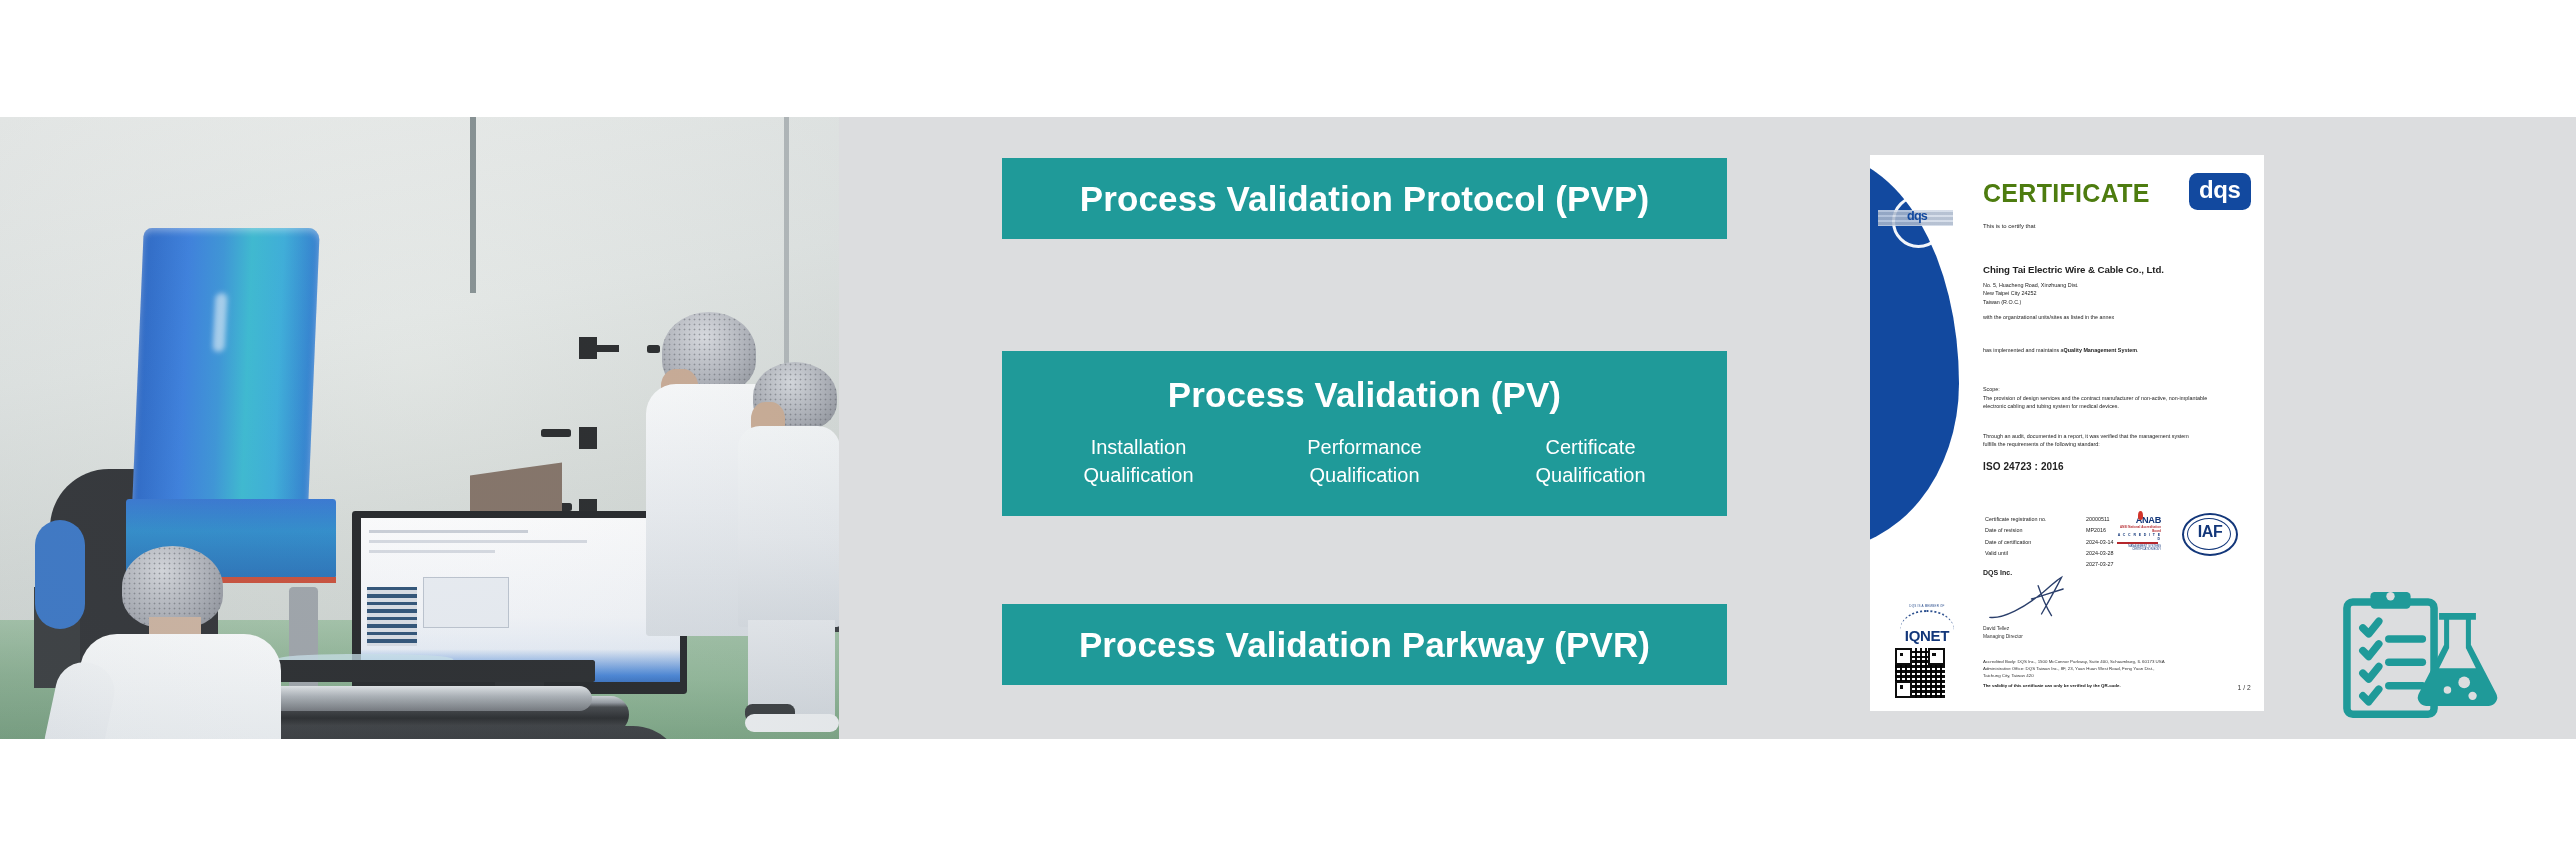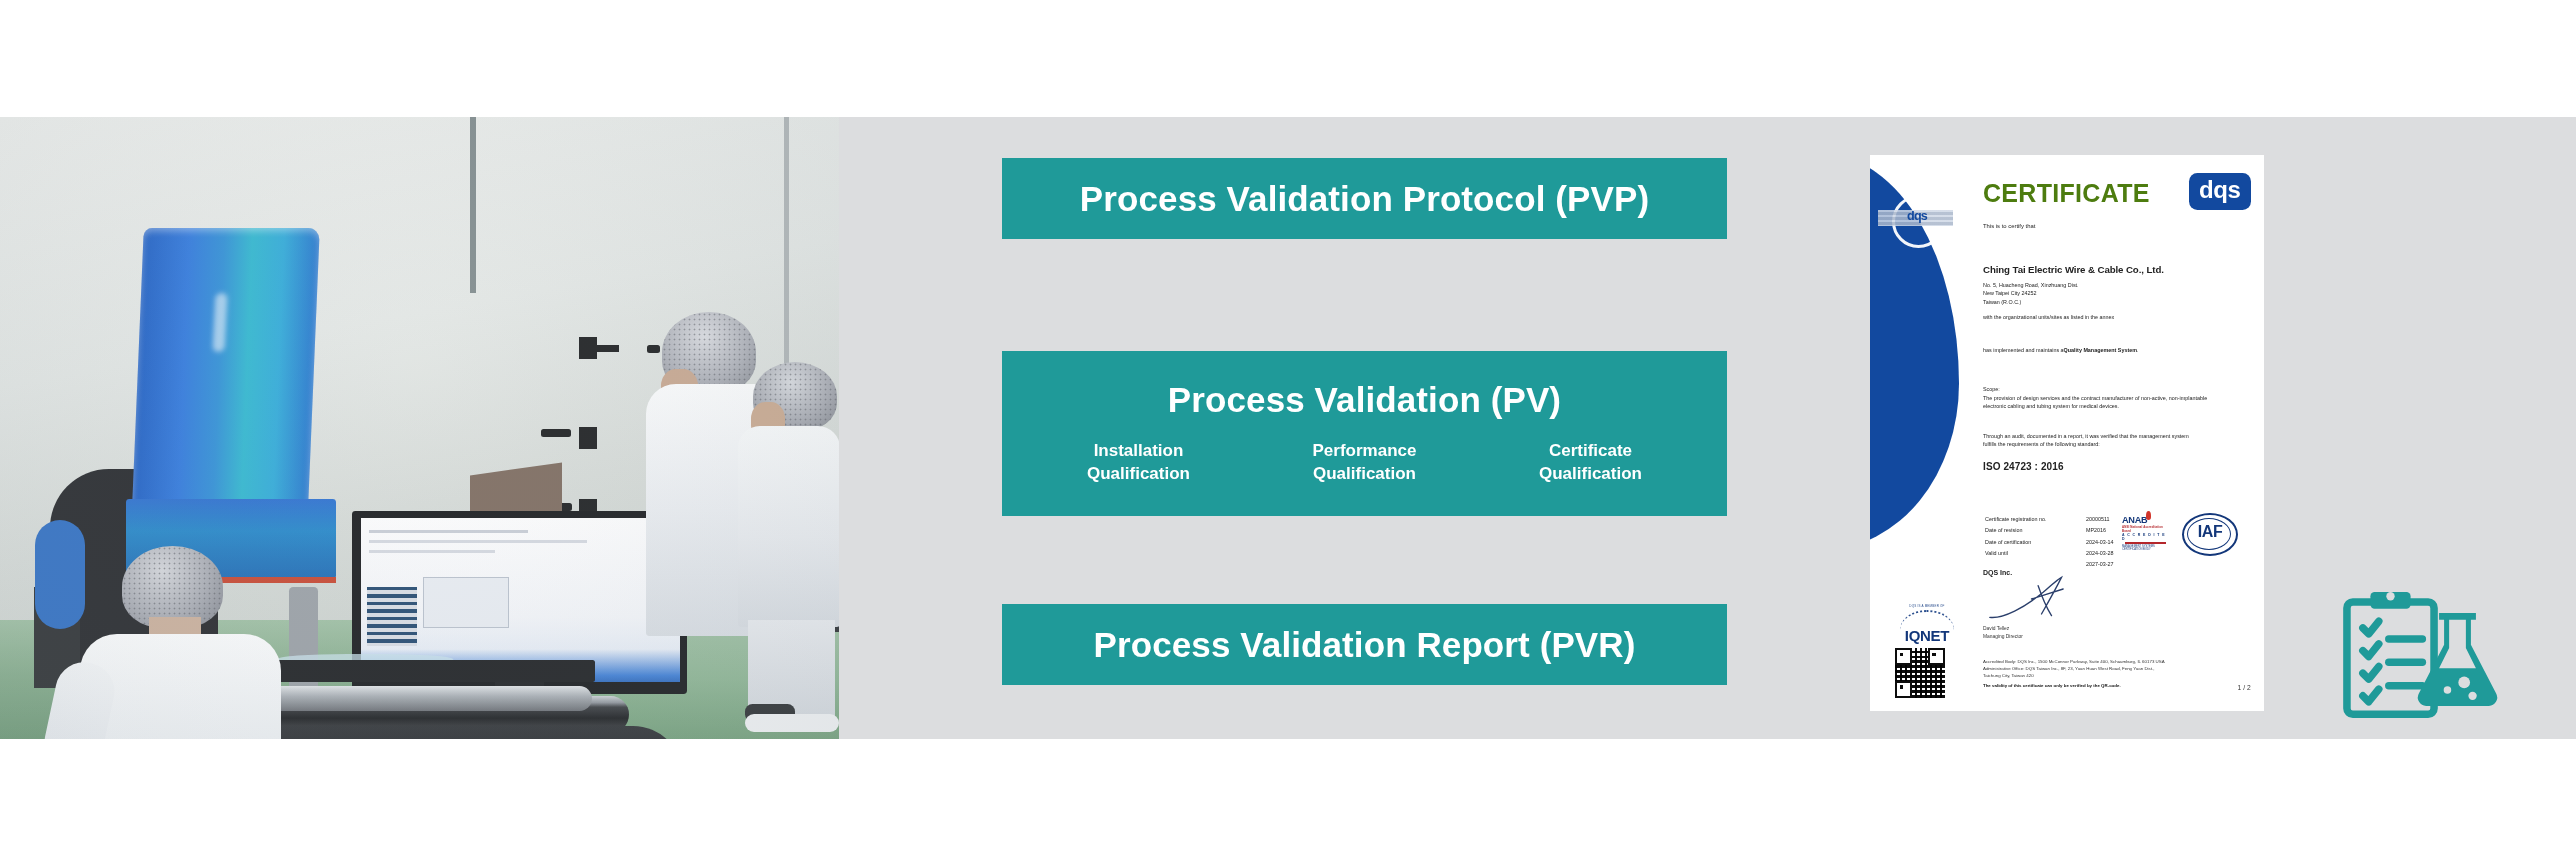--- a/index.html
+++ b/index.html
@@ -125,21 +125,21 @@
   
   .flowbox{position:absolute;left:1002px;width:725px;background:#1f9a99;
            display:flex;flex-direction:column;align-items:center;justify-content:center;
            color:#ffffff;}
   #box-pvp{top:158px;height:81px;}
   #box-pv{top:351px;height:165px;}
   #box-pvr{top:604px;height:81px;}
   .box-title{font-size:35px;font-weight:bold;line-height:1;letter-spacing:0.1px;}
   #pv-title{}
   #qual-row{display:flex;width:100%;margin-top:22px;padding:0 23.5px;box-sizing:border-box;}
-  .qual{flex:1;text-align:center;font-size:17px;line-height:1.38;font-weight:bold;}
+  .qual{flex:1;text-align:center;font-size:20px;line-height:1.38;font-weight:normal;}
   .arrow{position:absolute;left:0;right:0;margin:0 auto;width:0;height:0;
          border-left:20px solid transparent;border-right:20px solid transparent;
          border-top:32px solid #1f9a99;}
   #arrow-1{top:277px;left:1344px;}
   #arrow-2{top:538px;left:1344px;}
 
   
   #cert{position:absolute;left:1870px;top:155px;width:394px;height:556px;background:#ffffff;
         overflow:hidden;color:#1b1b1b;}
   #cert-blue{position:absolute;left:-45px;top:0;width:134px;height:394px;background:#12499f;
@@ -171,21 +171,21 @@
   .ctbl td.k{width:99px;color:#222;}
   #c-dqsinc{position:absolute;left:113px;top:414px;font-size:7px;font-weight:bold;}
   #c-sign{position:absolute;left:116px;top:419px;width:126px;height:50px;}
   #c-signer{position:absolute;left:113px;top:470px;font-size:4.9px;line-height:1.6;
         white-space:pre-line;color:#333;}
   #c-foot{position:absolute;left:113px;top:503px;font-size:4.4px;line-height:1.62;
         white-space:pre-line;color:#333;}
   #c-footbold{position:absolute;left:113px;top:528px;font-size:4.4px;font-weight:bold;color:#111;}
   #c-page{position:absolute;right:13.4px;bottom:20px;font-size:6.7px;color:#333;}
   
-  #anab{position:absolute;left:252px;top:360px;width:47px;height:35px;text-align:left;}
+  #anab{position:absolute;left:244px;top:360px;width:47px;height:35px;text-align:right;}
   #anab .t{font-size:9.2px;font-weight:bold;color:#13377a;letter-spacing:-0.3px;line-height:10px;}
   #anab .s1{font-size:2.9px;color:#b4272c;font-weight:bold;letter-spacing:0.1px;}
   #anab .s2{font-size:3.5px;color:#13377a;letter-spacing:0.9px;font-weight:bold;}
   #anab .bar{height:2.1px;background:#b4272c;margin:0.8px 3.4px;}
   #anab .s3{font-size:2.7px;color:#13377a;line-height:3.7px;}
   #anab .flame{position:absolute;left:23.5px;top:-4.2px;width:5.9px;height:9.2px;background:#d2352b;
         border-radius:50% 50% 50% 50% / 62% 62% 38% 38%;}
   #iaf{position:absolute;left:312px;top:358px;width:52px;height:39px;border:2.1px solid #13377a;
         border-radius:50%;text-align:center;}
   #iaf .t{font-size:16px;font-weight:bold;color:#13377a;line-height:34px;letter-spacing:-0.4px;}
@@ -295,21 +295,21 @@
     <div class="qual">
       <div>Certificate</div>
       <div>Qualification</div>
     </div>
   </div>
 </div>
 
 <div class="arrow" id="arrow-2"></div>
 
 <div class="flowbox" id="box-pvr">
-  <div class="box-title">Process Validation Report (PVR)</div>
+  <div class="box-title">Process Validation Parkway (PVR)</div>
 </div>
 
 <div id="cert">
   <div id="cert-blue"></div>
   <div id="cert-dqs"></div>
   <div id="cert-dqsbar"></div>
   <div id="cert-dqstxt">dqs</div>
 
   <div id="cert-title">CERTIFICATE</div>
   <div id="dqs-logo">dqs</div>

